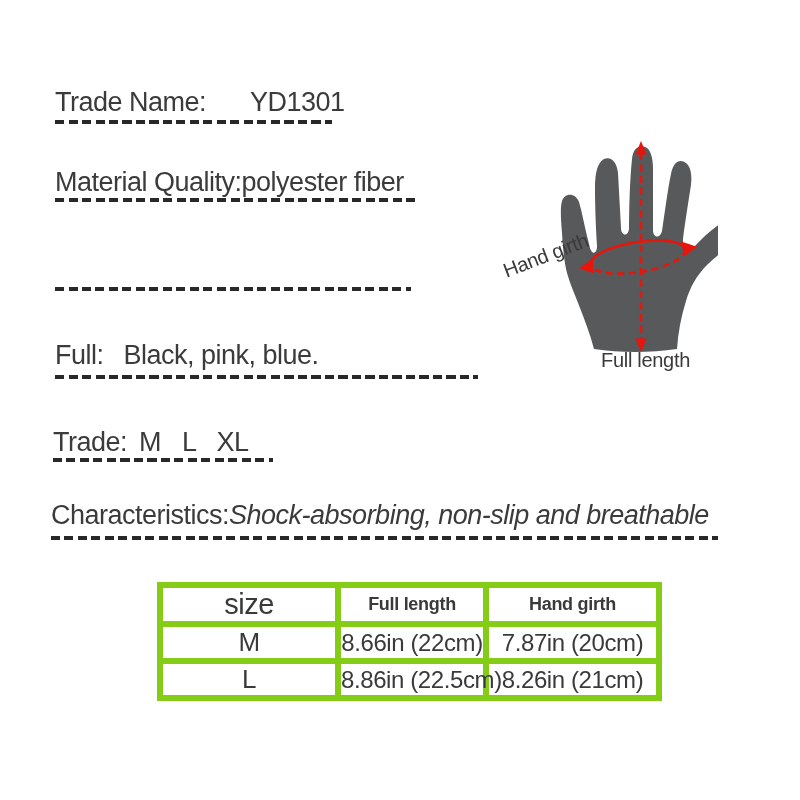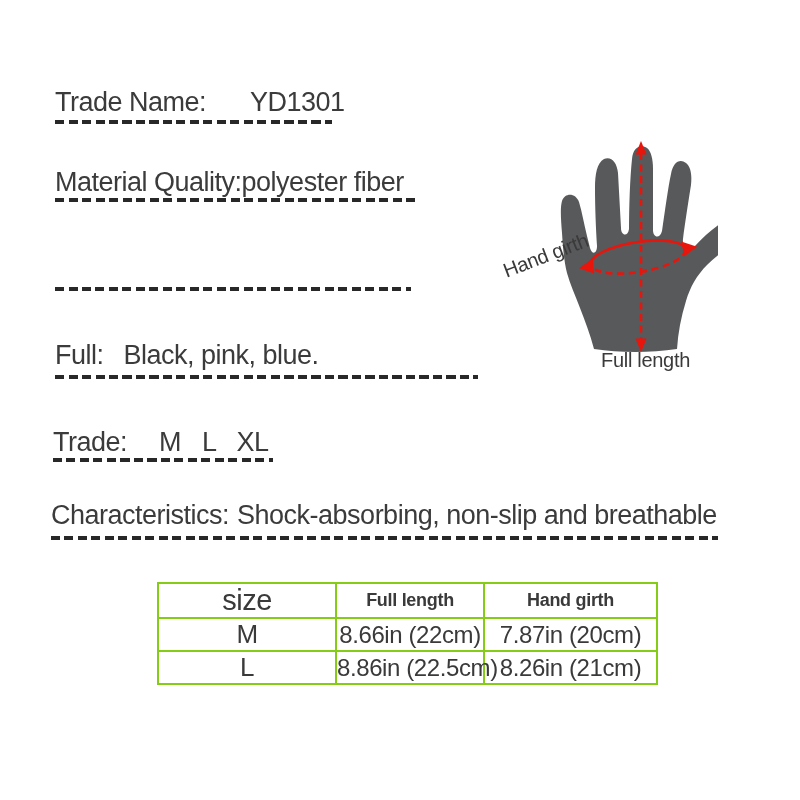--- a/index.html
+++ b/index.html
@@ -11,22 +11,22 @@
   
   .field {
     position:absolute; left:55px; white-space:nowrap;
     font-size:27px; letter-spacing:-0.5px; line-height:1.15; color:#3b3b3b;
   }
   .field .value { display:inline-block; }
   .f1 { top:87px; }  .f1 .value { margin-left:44px; }
   .f2 { top:167px; } .f2 .value { }
   .f3 { top:253px; } .f3 .value { margin-left:32px; }
   .f4 { top:340px; } .f4 .value { margin-left:20px; }
-  .f5 { top:427px; left:53px; } .f5 .value { margin-left:32px; word-spacing:14px; }
-  .f6 { top:500px; left:51px; } .f6 .value { margin-left:8px; }
+  .f5 { top:427px; left:53px; } .f5 .value { margin-left:12px; word-spacing:14px; }
+  .f6 { top:500px; left:51px; } .f6 .value { margin-left:0;font-style:italic; }
   .dash {
     position:absolute; height:4px;
     background:repeating-linear-gradient(90deg,#282828 0 9px,transparent 9px 13.5px);
   }
   .d1 { top:120px; left:55px; width:277px; }
   .d2 { top:198px; left:55px; width:362px; }
   .d3 { top:287px; left:55px; width:356px; }
   .d4 { top:375px; left:55px; width:423px; }
   .d5 { top:458px; left:53px; width:220px; }
   .d6 { top:536px; left:51px; width:696px; }
@@ -40,21 +40,21 @@
   .full-length-label {
     position:absolute; left:601px; top:349px; font-size:20px; letter-spacing:-0.3px;
     color:#3a3a3a; white-space:nowrap;
   }
   
   .size-table {
     position:absolute; left:157px; top:582px; width:499px;
     border-collapse:collapse; table-layout:fixed;
   }
   .size-table td, .size-table th {
-    border:2px solid #84cc16; text-align:center; vertical-align:middle;
+    border:6px solid #84cc16; text-align:center; vertical-align:middle;
     padding:0; color:#3a3a3a; white-space:nowrap;
   }
   .size-table .c1 { width:178px; }
   .size-table .c2 { width:148px; }
   .size-table .c3 { width:173px; }
   .size-table tr { height:33px; }
   .size-table tr.hdr { height:31px; }
   .th-size { font-size:29px; font-weight:400; letter-spacing:-0.5px; }
   .th-col  { font-size:18px; font-weight:700; letter-spacing:-0.3px; }
   .td-size { font-size:26px; letter-spacing:-0.5px; }

